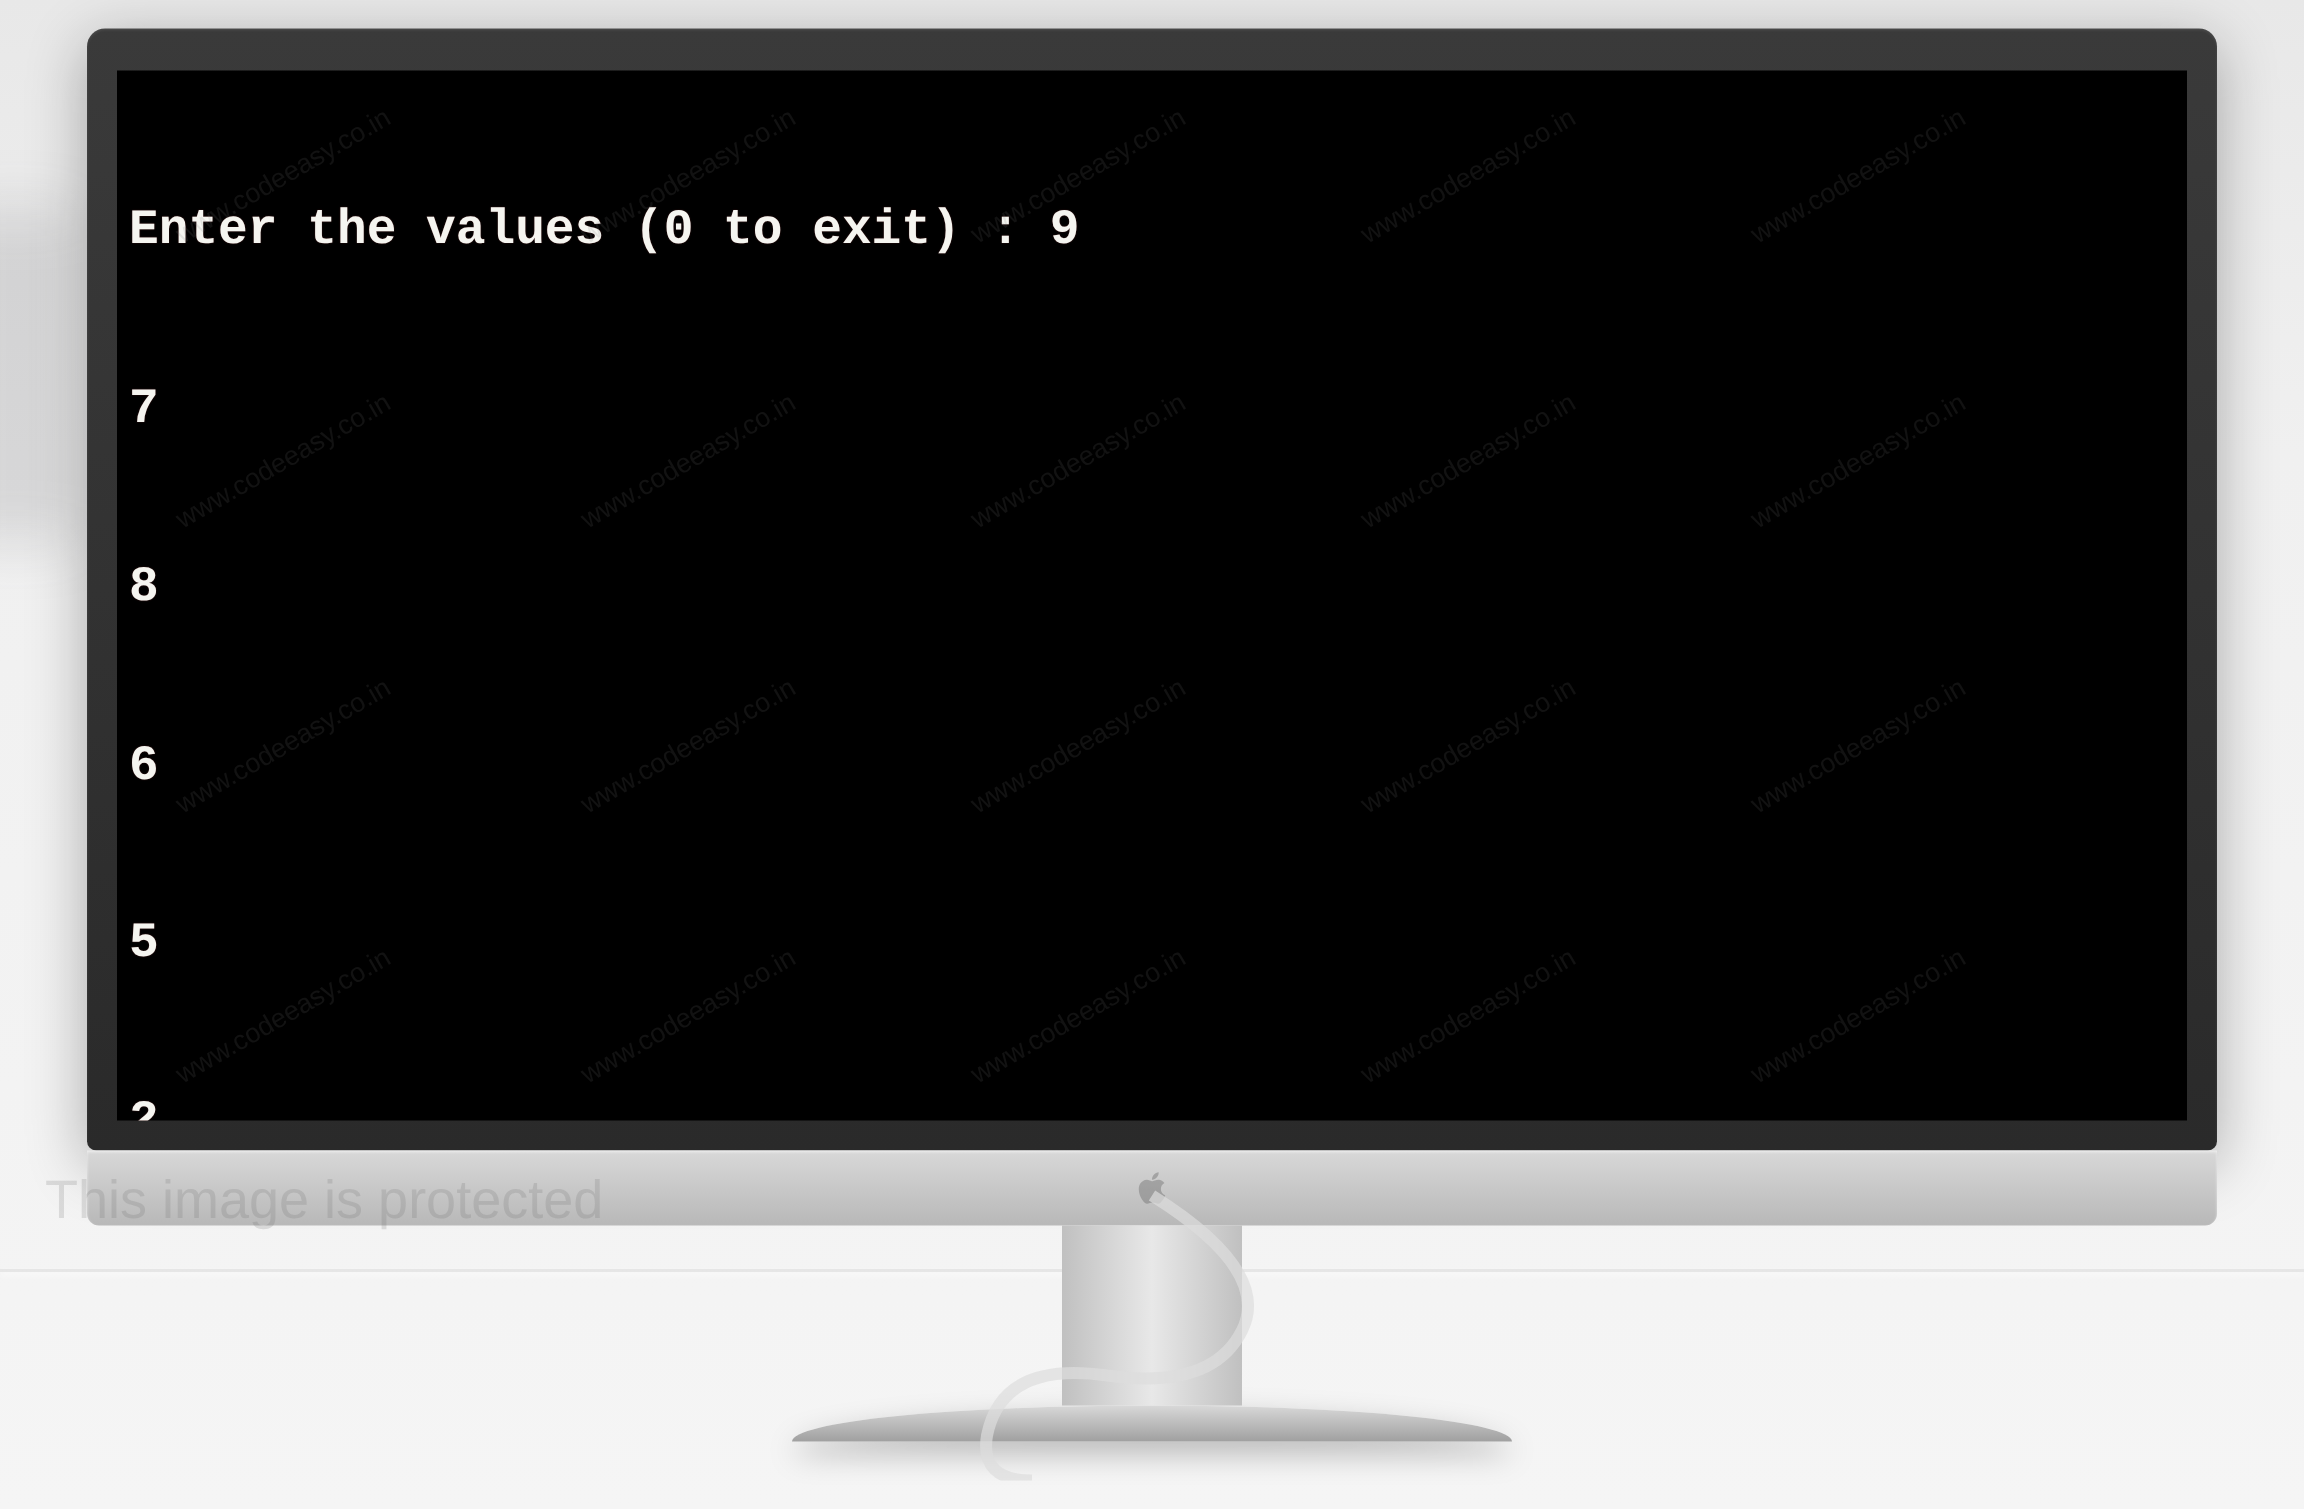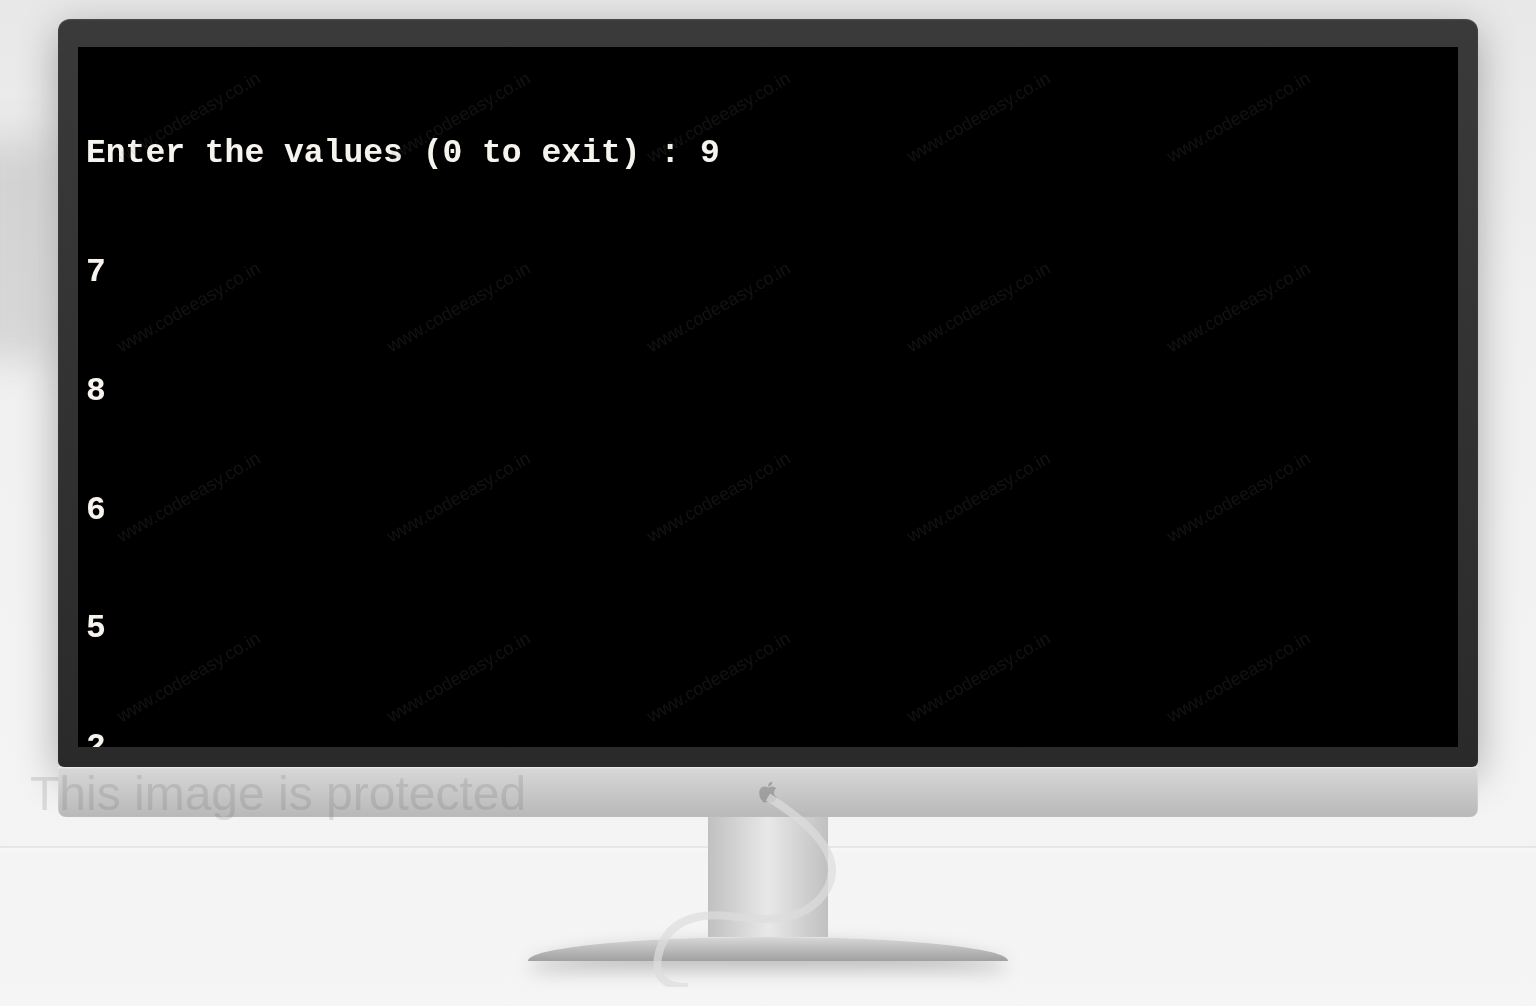--- a/index.html
+++ b/index.html
@@ -109,21 +109,21 @@
       left: 50%;
       width: 400px;
       height: 200px;
       pointer-events: none;
     }
 
     .protected-text {
       position: absolute;
       bottom: 185px;
       left: 30px;
-      font-size: 48px;
+      font-size: 36px;
       color: rgba(100, 100, 100, 0.18);
       font-weight: 400;
     }
 
     .desk-line {
       position: absolute;
       bottom: 158px;
       left: 0;
       right: 0;
       height: 2px;

